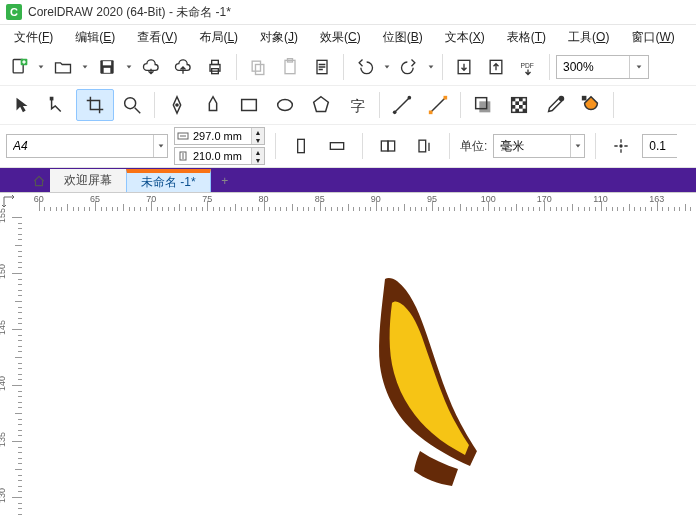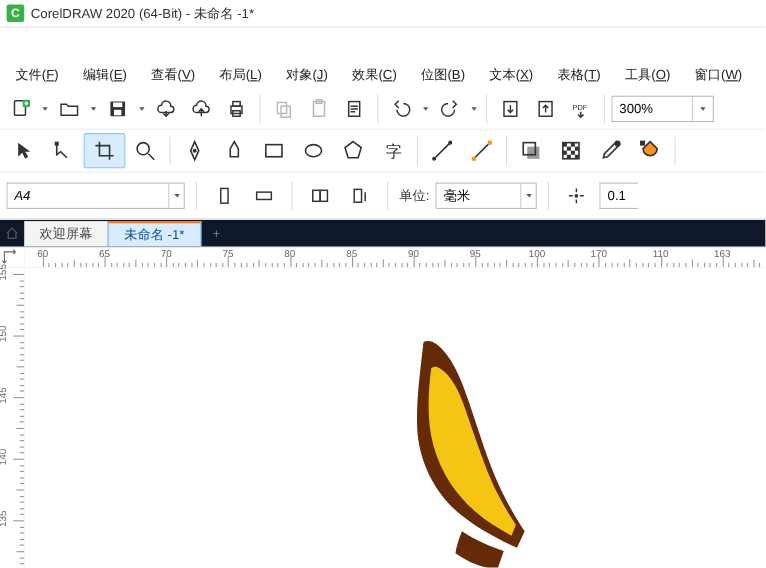--- a/index.html
+++ b/index.html
@@ -1,20 +1,20 @@
 <!DOCTYPE html>
 <html><head>
 <meta charset="utf-8">
 <style>
   html,body{margin:0;padding:0;font-family:"Microsoft YaHei","Segoe UI",Arial,sans-serif;font-size:12px;background:#fff;color:#222;overflow:hidden;width:696px;height:516px;}
   .titlebar{height:24px;background:#fff;display:flex;align-items:center;padding:0 6px;border-bottom:1px solid #e6e6e6;}
   .titlebar .logo{width:16px;height:16px;background:#36b24a;border-radius:2px;display:flex;align-items:center;justify-content:center;margin-right:6px;}
   .titlebar .logo span{color:#fff;font-weight:bold;font-size:11px;line-height:1;}
   .titlebar .title{font-size:12px;color:#333;}
-  .menubar{height:24px;display:flex;padding:0 4px;gap:2px;margin-top:32px;}
+  .menubar{height:24px;display:flex;align-items:center;padding:0 4px;gap:2px;}
   .menubar .mi{padding:3px 10px;border-radius:2px;}
   .menubar .mi u{text-decoration:underline;}
   .toolbar{display:flex;align-items:center;gap:2px;padding:3px 4px;}
   .btn{width:30px;height:30px;display:flex;align-items:center;justify-content:center;border-radius:2px;color:#333;}
   .btn svg{width:20px;height:20px;stroke:#333;fill:none;stroke-width:1.6;}
   .sep{width:1px;height:26px;background:#ddd;margin:0 4px;}
   .dd{width:10px;display:flex;align-items:center;justify-content:center;}
   .dd svg{width:8px;height:8px;}
   .zoombox{display:flex;align-items:center;border:1px solid #bbb;height:22px;background:#fff;}
   .zoombox input{border:none;width:60px;height:20px;padding:0 6px;font-size:12px;outline:none;}
@@ -27,25 +27,25 @@
   .combo{display:flex;align-items:center;border:1px solid #bbb;height:22px;background:#fff;}
   .combo input{border:none;height:20px;padding:0 6px;font-size:12px;outline:none;}
   .combo .ddw{width:18px;height:22px;display:flex;align-items:center;justify-content:center;border-left:1px solid #ccc;}
   .spinpair{display:flex;flex-direction:column;gap:2px;}
   .spin{display:flex;align-items:center;border:1px solid #bbb;height:16px;background:#fff;}
   .spin .ic{width:16px;display:flex;align-items:center;justify-content:center;}
   .spin input{border:none;height:14px;width:56px;padding:0 2px;font-size:11px;outline:none;}
   .spin .btns{display:flex;flex-direction:column;}
   .spin .btns div{width:12px;height:8px;display:flex;align-items:center;justify-content:center;font-size:7px;background:#efefef;border-left:1px solid #ccc;}
   .lab{font-size:12px;color:#333;}
-  .tabstrip{display:flex;align-items:center;height:24px;background:#0f172a;border-top:1px solid #e2e2e2;border-bottom:1px solid #ccc;}
+  .tabstrip{display:flex;align-items:flex-end;height:24px;background:#4c1d95;border-top:1px solid #e2e2e2;border-bottom:1px solid #ccc;padding-left:28px;}
   .tabstrip .home{width:22px;height:22px;display:flex;align-items:center;justify-content:center;}
   .tab{padding:4px 14px;height:23px;box-sizing:border-box;font-size:12px;display:flex;align-items:center;}
   .tab.inactive{background:#f4f4f4;color:#444;}
-  .tab.active{background:#d7ecff;color:#0a4f8f;border-top:2px solid #f97316;border-left:1px solid #8ec6ff;border-right:1px solid #8ec6ff;}
+  .tab.active{background:#d7ecff;color:#0a4f8f;border-top:4px solid #f97316;border-left:1px solid #8ec6ff;border-right:1px solid #8ec6ff;}
   .tab.add{width:22px;justify-content:center;color:#888;}
   .workspace{position:relative;width:696px;height:calc(516px - 24px - 24px - 36px - 36px - 42px - 24px);background:#fff;}
   .rulerH{position:absolute;top:0;left:22px;right:0;height:18px;background:#fff;border-bottom:1px solid #ccc;}
   .rulerV{position:absolute;top:18px;left:0;width:22px;bottom:0;background:#fff;border-right:1px solid #ccc;}
   .rcorner{position:absolute;top:0;left:0;width:22px;height:18px;background:#fff;border-right:1px solid #ccc;border-bottom:1px solid #ccc;}
   .canvas{position:absolute;top:18px;left:22px;right:0;bottom:0;background:#fff;overflow:hidden;}
   .tick{position:absolute;background:#999;}
   .tlabH{position:absolute;top:1px;font-size:9px;color:#666;transform:translateX(-50%);}
   .tlabV{position:absolute;left:2px;font-size:9px;color:#666;transform:translateY(-50%) rotate(-90deg);transform-origin:left center;}
   .smbtn{width:30px;height:30px;display:flex;align-items:center;justify-content:center;}
@@ -307,20 +307,48 @@
 </div>
 
 <div class="propbar">
   <div class="combo" style="width:160px">
     <input style="width: 134px; font-style: italic;" value="A4">
     <div class="ddw">
         <svg viewBox="0 0 10 10" width="8" height="8">
           <path d="M2 3 L5 7 L8 3" fill="#555" stroke="none"></path>
         </svg>
       </div>
+  </div>
+  <div class="spinpair">
+    <div class="spin">
+      <div class="ic">
+          <svg width="12" height="10" viewBox="0 0 12 10">
+            <rect x="1" y="2" width="10" height="6" stroke="#666" fill="none"></rect>
+            <path d="M3 5 h6" stroke="#666"></path>
+          </svg>
+        </div>
+      <input value="297.0 mm" style="">
+      <div class="btns">
+          <div>▲</div>
+          <div>▼</div>
+        </div>
+    </div>
+    <div class="spin">
+      <div class="ic">
+          <svg width="12" height="10" viewBox="0 0 12 10">
+            <rect x="3" y="1" width="6" height="8" stroke="#666" fill="none"></rect>
+            <path d="M6 2 v6" stroke="#666"></path>
+          </svg>
+        </div>
+      <input value="210.0 mm" style="">
+      <div class="btns">
+          <div>▲</div>
+          <div>▼</div>
+        </div>
+    </div>
   </div>
   <div class="sep"></div>
   <div class="smbtn">
       <svg viewBox="0 0 24 24">
         <rect x="8" y="4" width="8" height="16"></rect>
       </svg>
     </div>
   <div class="smbtn">
       <svg viewBox="0 0 24 24">
         <rect x="4" y="8" width="16" height="8"></rect>

